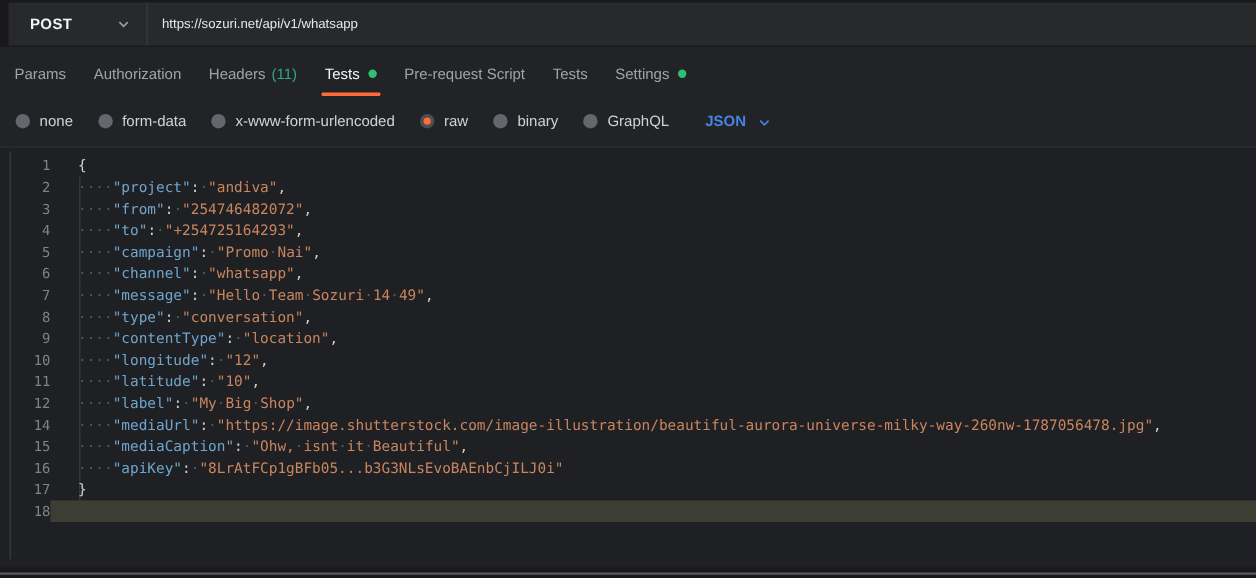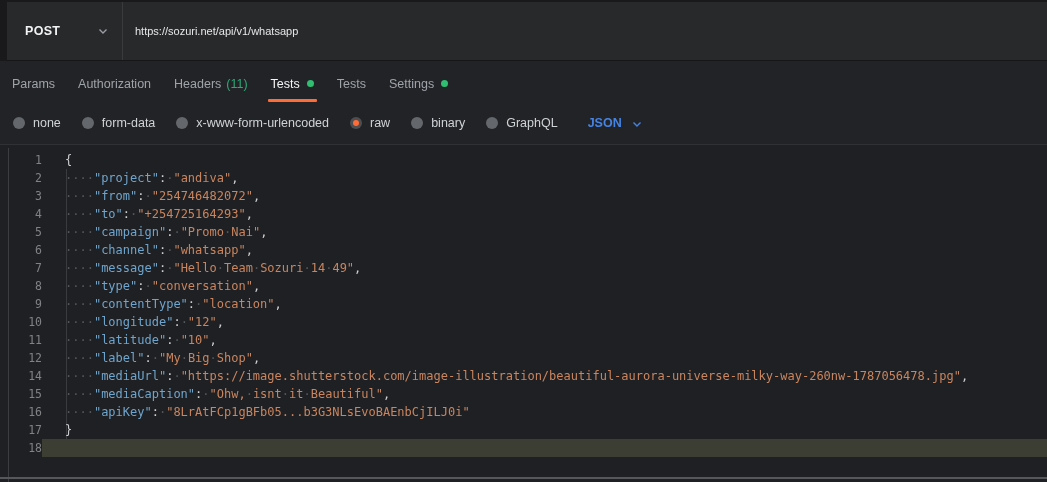--- a/index.html
+++ b/index.html
@@ -8,21 +8,21 @@
     width:1047px; height:482px;
     background:#19191b;
     font-family:"Liberation Sans", sans-serif;
     overflow:hidden; position:relative;
     -webkit-font-smoothing:antialiased;
   }
 
   
   .request-bar {
     margin:2px 0 0 7px;
-    height:59px;
+    height:37px;
     background:#28292b;
     display:flex; align-items:stretch;
     border-bottom:1px solid #161618;
   }
   .method {
     width:116px; flex:none;
     display:flex; align-items:center; justify-content:space-between;
     padding:0 13px 0 18px;
     border-right:1px solid #3a3b3d;
     color:#f2f3f5; font-size:12.5px; font-weight:bold; letter-spacing:.3px;
@@ -145,20 +145,23 @@
     <div class="tab">
       <span class="tab-label">Authorization</span>
     </div>
     <div class="tab">
       <span class="tab-label">Headers</span>
       <span class="tab-count">(11)</span>
     </div>
     <div class="tab active">
       <span class="tab-label">Tests</span>
       <span class="green-dot"></span>
+    </div>
+    <div class="tab">
+      <span class="tab-label">Pre-request Script</span>
     </div>
     <div class="tab">
       <span class="tab-label">Tests</span>
     </div>
     <div class="tab">
       <span class="tab-label">Settings</span>
       <span class="green-dot"></span>
     </div>
   </div>
 

